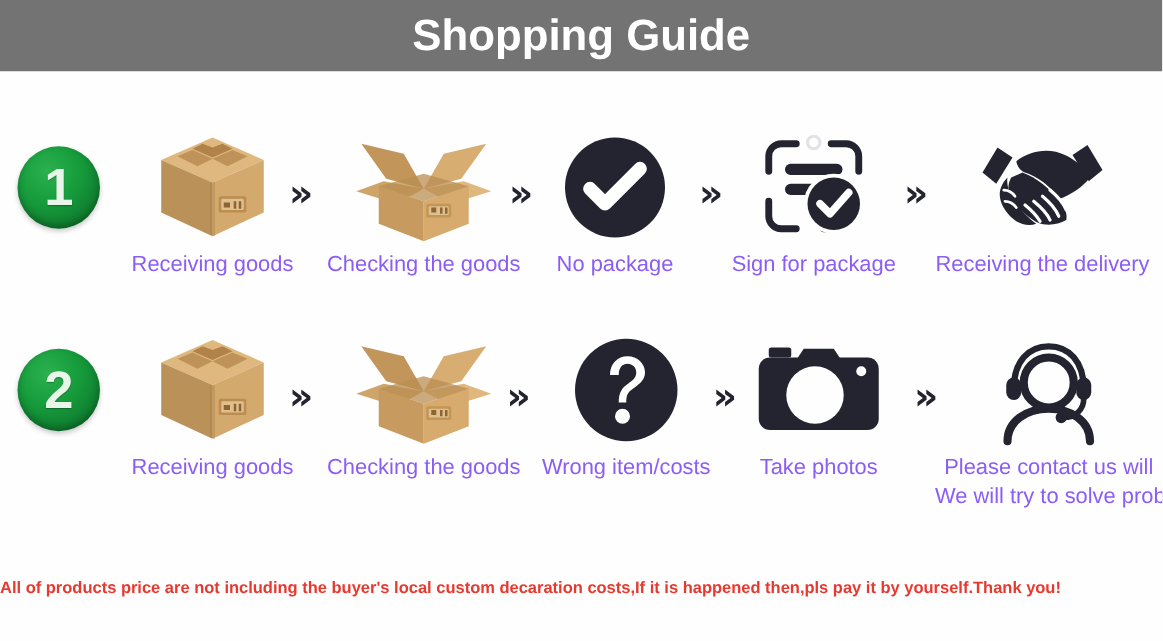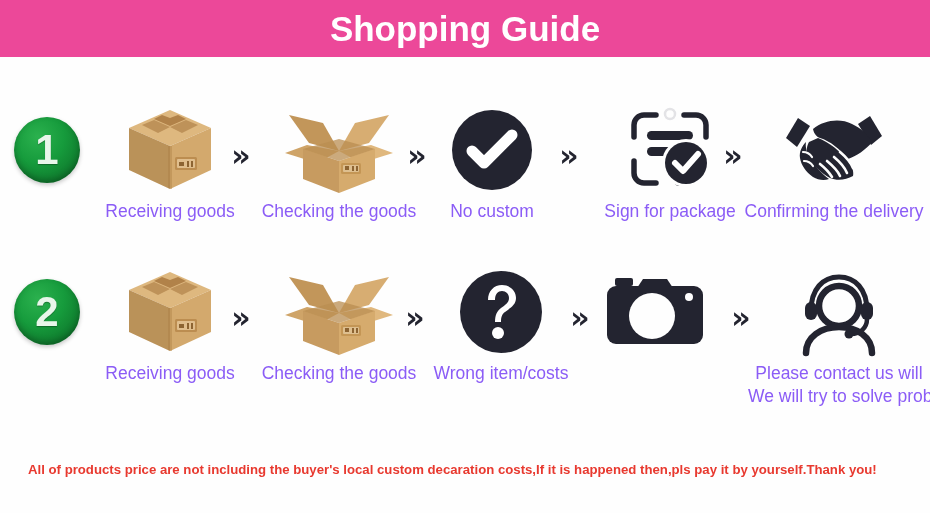--- a/index.html
+++ b/index.html
@@ -17,21 +17,21 @@
     background: #fefefe;
     overflow: hidden;
   }
 
   
   .header-bar {
     position: absolute;
     left: 0; top: 0;
     width: 930px;
     height: 57px;
-    background: #ec4899;
+    background: #737373;
     display: flex;
     align-items: center;
     justify-content: center;
   }
   .header-title {
     color: #ffffff;
     font-size: 35px;
     font-weight: bold;
     letter-spacing: 0px;
     line-height: 1;
@@ -117,21 +117,20 @@
     position: absolute;
     left: 0;
     top: 462px;
     width: 831px;
     text-align: center;
     color: #e8392f;
     font-size: 13.2px;
     font-weight: bold;
     white-space: nowrap;
     font-family: "Liberation Sans", sans-serif;
-    margin-left: 28px;
   }
 
   svg { display: block; overflow: visible; }
 </style>
 </head>
 <body>
 
 <div id="page">
 
   <div class="header-bar">
@@ -208,26 +207,26 @@
 
     <div class="chev" style="left:400px;">»</div>
 
     <div class="cell" style="left:432px; width:120px;">
       <div class="icon-wrap">
         <svg width="84" height="84" viewBox="0 0 84 84">
           <circle cx="42" cy="42" r="40" fill="#232430"></circle>
           <path d="M22 43 L34 55 L62 27" fill="none" stroke="#ffffff" stroke-width="11" stroke-linecap="round" stroke-linejoin="round"></path>
         </svg>
       </div>
-      <div class="caption">No custom</div>
+      <div class="caption">No package</div>
     </div>
 
     <div class="chev" style="left:552px;">»</div>
 
-    <div class="cell" style="left:585px; width:132px;margin-left:19px;">
+    <div class="cell" style="left:585px; width:132px;">
       <div class="icon-wrap">
         <svg width="88" height="86" viewBox="0 0 88 86">
 
           <path d="M30 8 H18 A10 10 0 0 0 8 18 V30" fill="none" stroke="#232430" stroke-width="5.5" stroke-linecap="round"></path>
           <path d="M58 8 H70 A10 10 0 0 1 80 18 V30" fill="none" stroke="#232430" stroke-width="5.5" stroke-linecap="round"></path>
           <path d="M8 54 V66 A10 10 0 0 0 18 76 H30" fill="none" stroke="#232430" stroke-width="5.5" stroke-linecap="round"></path>
           <path d="M80 54 V60" fill="none" stroke="#232430" stroke-width="5.5" stroke-linecap="round"></path>
           <path d="M58 76 H52" fill="none" stroke="#232430" stroke-width="5.5" stroke-linecap="round"></path>
 
           <circle cx="44" cy="7" r="5" fill="none" stroke="#e3e3e6" stroke-width="2.5"></circle>
@@ -264,21 +263,21 @@
 
           <path d="M58 44 C64 49 69 55 71 60" stroke="#fefefe" stroke-width="2.6" fill="none" stroke-linecap="round"></path>
           <path d="M52 49 C58 54 63 60 65 65" stroke="#fefefe" stroke-width="2.6" fill="none" stroke-linecap="round"></path>
           <path d="M45 53 C51 58 56 63 58 68" stroke="#fefefe" stroke-width="2.6" fill="none" stroke-linecap="round"></path>
           <path d="M38 56 C43 60 47 64 50 69" stroke="#fefefe" stroke-width="2.6" fill="none" stroke-linecap="round"></path>
 
           <path d="M21 44 C25 44 28 46 30 49" stroke="#fefefe" stroke-width="2.2" fill="none" stroke-linecap="round"></path>
           <path d="M22 53 C26 53 29 55 31 58" stroke="#fefefe" stroke-width="2.2" fill="none" stroke-linecap="round"></path>
         </svg>
       </div>
-      <div class="caption">Confirming  the delivery</div>
+      <div class="caption">Receiving  the delivery</div>
     </div>
   </div>
 
   <div class="row" id="row-2">
 
     <div class="cell" style="left:12px; width:70px;">
       <div class="icon-wrap">
         <div class="badge">
           <span class="badge-num">2</span>
         </div>
@@ -353,20 +352,21 @@
 
           <path d="M34 16 L40 7 L64 7 L70 16 Z" fill="#232430"></path>
 
           <rect x="4" y="14" width="96" height="58" rx="9" fill="#232430"></rect>
 
           <circle cx="49" cy="44" r="23" fill="#fefefe"></circle>
 
           <circle cx="86" cy="25" r="4" fill="#fefefe"></circle>
         </svg>
       </div>
+      <div class="caption">Take photos</div>
     </div>
 
     <div class="chev" style="left:724px;">»</div>
 
     <div class="cell" style="left:748px; width:182px;">
       <div class="icon-wrap">
         <svg width="90" height="86" viewBox="0 0 90 86">
 
           <path d="M17 42 C17 20 29 8 45 8 C61 8 73 20 73 42" fill="none" stroke="#232430" stroke-width="5" stroke-linecap="round"></path>
 

